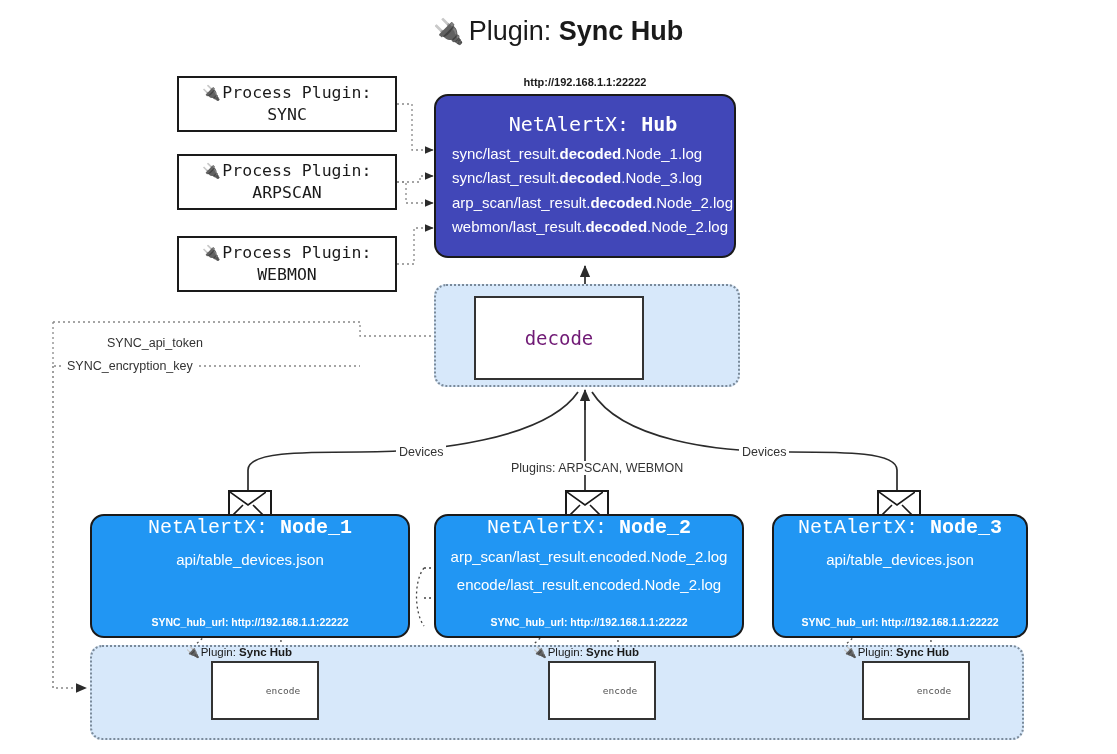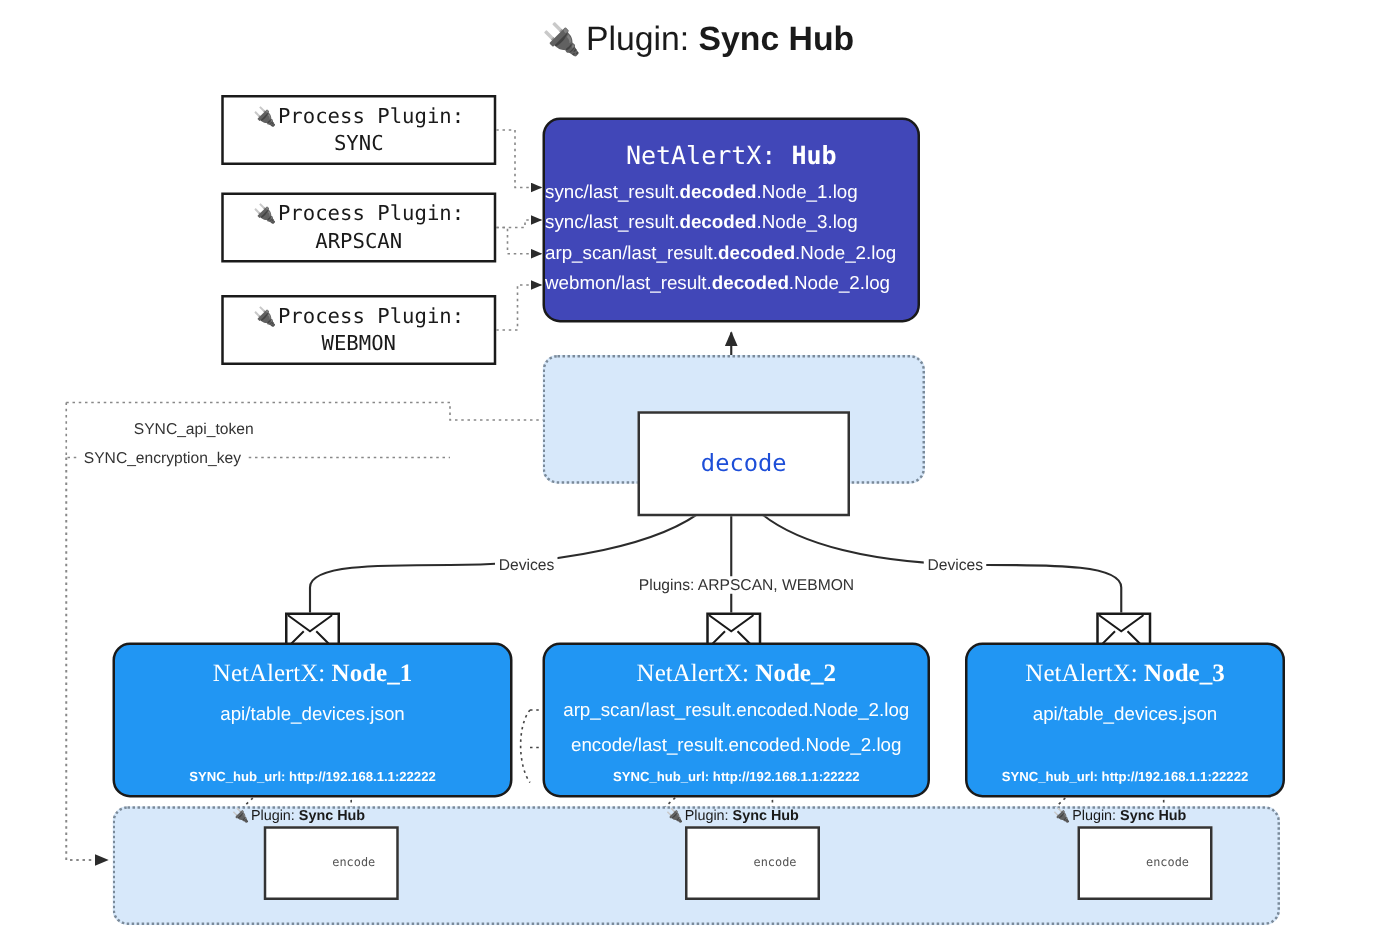--- a/index.html
+++ b/index.html
@@ -62,20 +62,21 @@
 
   
   .hub {
     left: 434px; top: 94px;
     width: 302px; height: 164px;
     background: #4147b8;
     border: 2px solid #1a1a1a;
     border-radius: 14px;
     color: #ffffff;
     padding-top: 8px;
+    padding-left: 16px;
   }
   .hub-title {
     text-align: center;
     font-family: "DejaVu Sans Mono", "Liberation Mono", monospace;
     font-size: 20px;
     margin-top: 8px;
     margin-bottom: 6px;
     white-space: nowrap;
   }
   .hub-title .bold { font-weight: bold; }
@@ -100,46 +101,44 @@
   
   .decode-panel {
     left: 434px; top: 284px;
     width: 306px; height: 103px;
     background: #d7e8fa;
     border: 2px dotted #7a8a9a;
     border-radius: 12px;
   }
   .decode-box {
     position: absolute;
-    left: 510px; top: 296px;
+    left: 474px; top: 296px;
     width: 166px; height: 80px;
     background: #ffffff;
     border: 2px solid #333333;
     display: flex;
     align-items: center;
     justify-content: center;
     font-family: "DejaVu Sans Mono", "Liberation Mono", monospace;
     font-size: 19px;
-    color: #1d4ed8;
-    margin-top: 33px;
+    color: #701a75;
   }
 
   
   .na-node {
     border: 2px solid #1a1a1a;
     border-radius: 14px;
     background: #2196f3;
     color: #ffffff;
     position: absolute;
   }
   .na-title {
     text-align: center;
-    font-family: Liberation Serif, serif;
+    font-family: Liberation Mono, monospace;
     font-size: 20px;
-    margin-top: 12px;
     white-space: nowrap;
   }
   .na-title .bold { font-weight: bold; }
   .na-body {
     text-align: center;
     font-size: 15px;
     line-height: 1.75;
     margin-top: 8px;
     white-space: nowrap;
   }
@@ -278,20 +277,21 @@
   </div>
 
   <div class="node proc-box" style="left:177px; top:236px;">
     <div class="l1">
         <span class="plug">🔌</span>
         <span>Process Plugin:</span>
       </div>
     <div>WEBMON</div>
   </div>
 
+  <div class="hub-url">http://192.168.1.1:22222</div>
   <div class="node hub">
     <div class="hub-title">
       <span>NetAlertX: </span><span class="bold">Hub</span>
     </div>
     <div class="hub-line"><span>sync/last_result.</span><b>decoded</b><span>.Node_1.log</span></div>
     <div class="hub-line"><span>sync/last_result.</span><b>decoded</b><span>.Node_3.log</span></div>
     <div class="hub-line"><span>arp_scan/last_result.</span><b>decoded</b><span>.Node_2.log</span></div>
     <div class="hub-line"><span>webmon/last_result.</span><b>decoded</b><span>.Node_2.log</span></div>
   </div>
 

